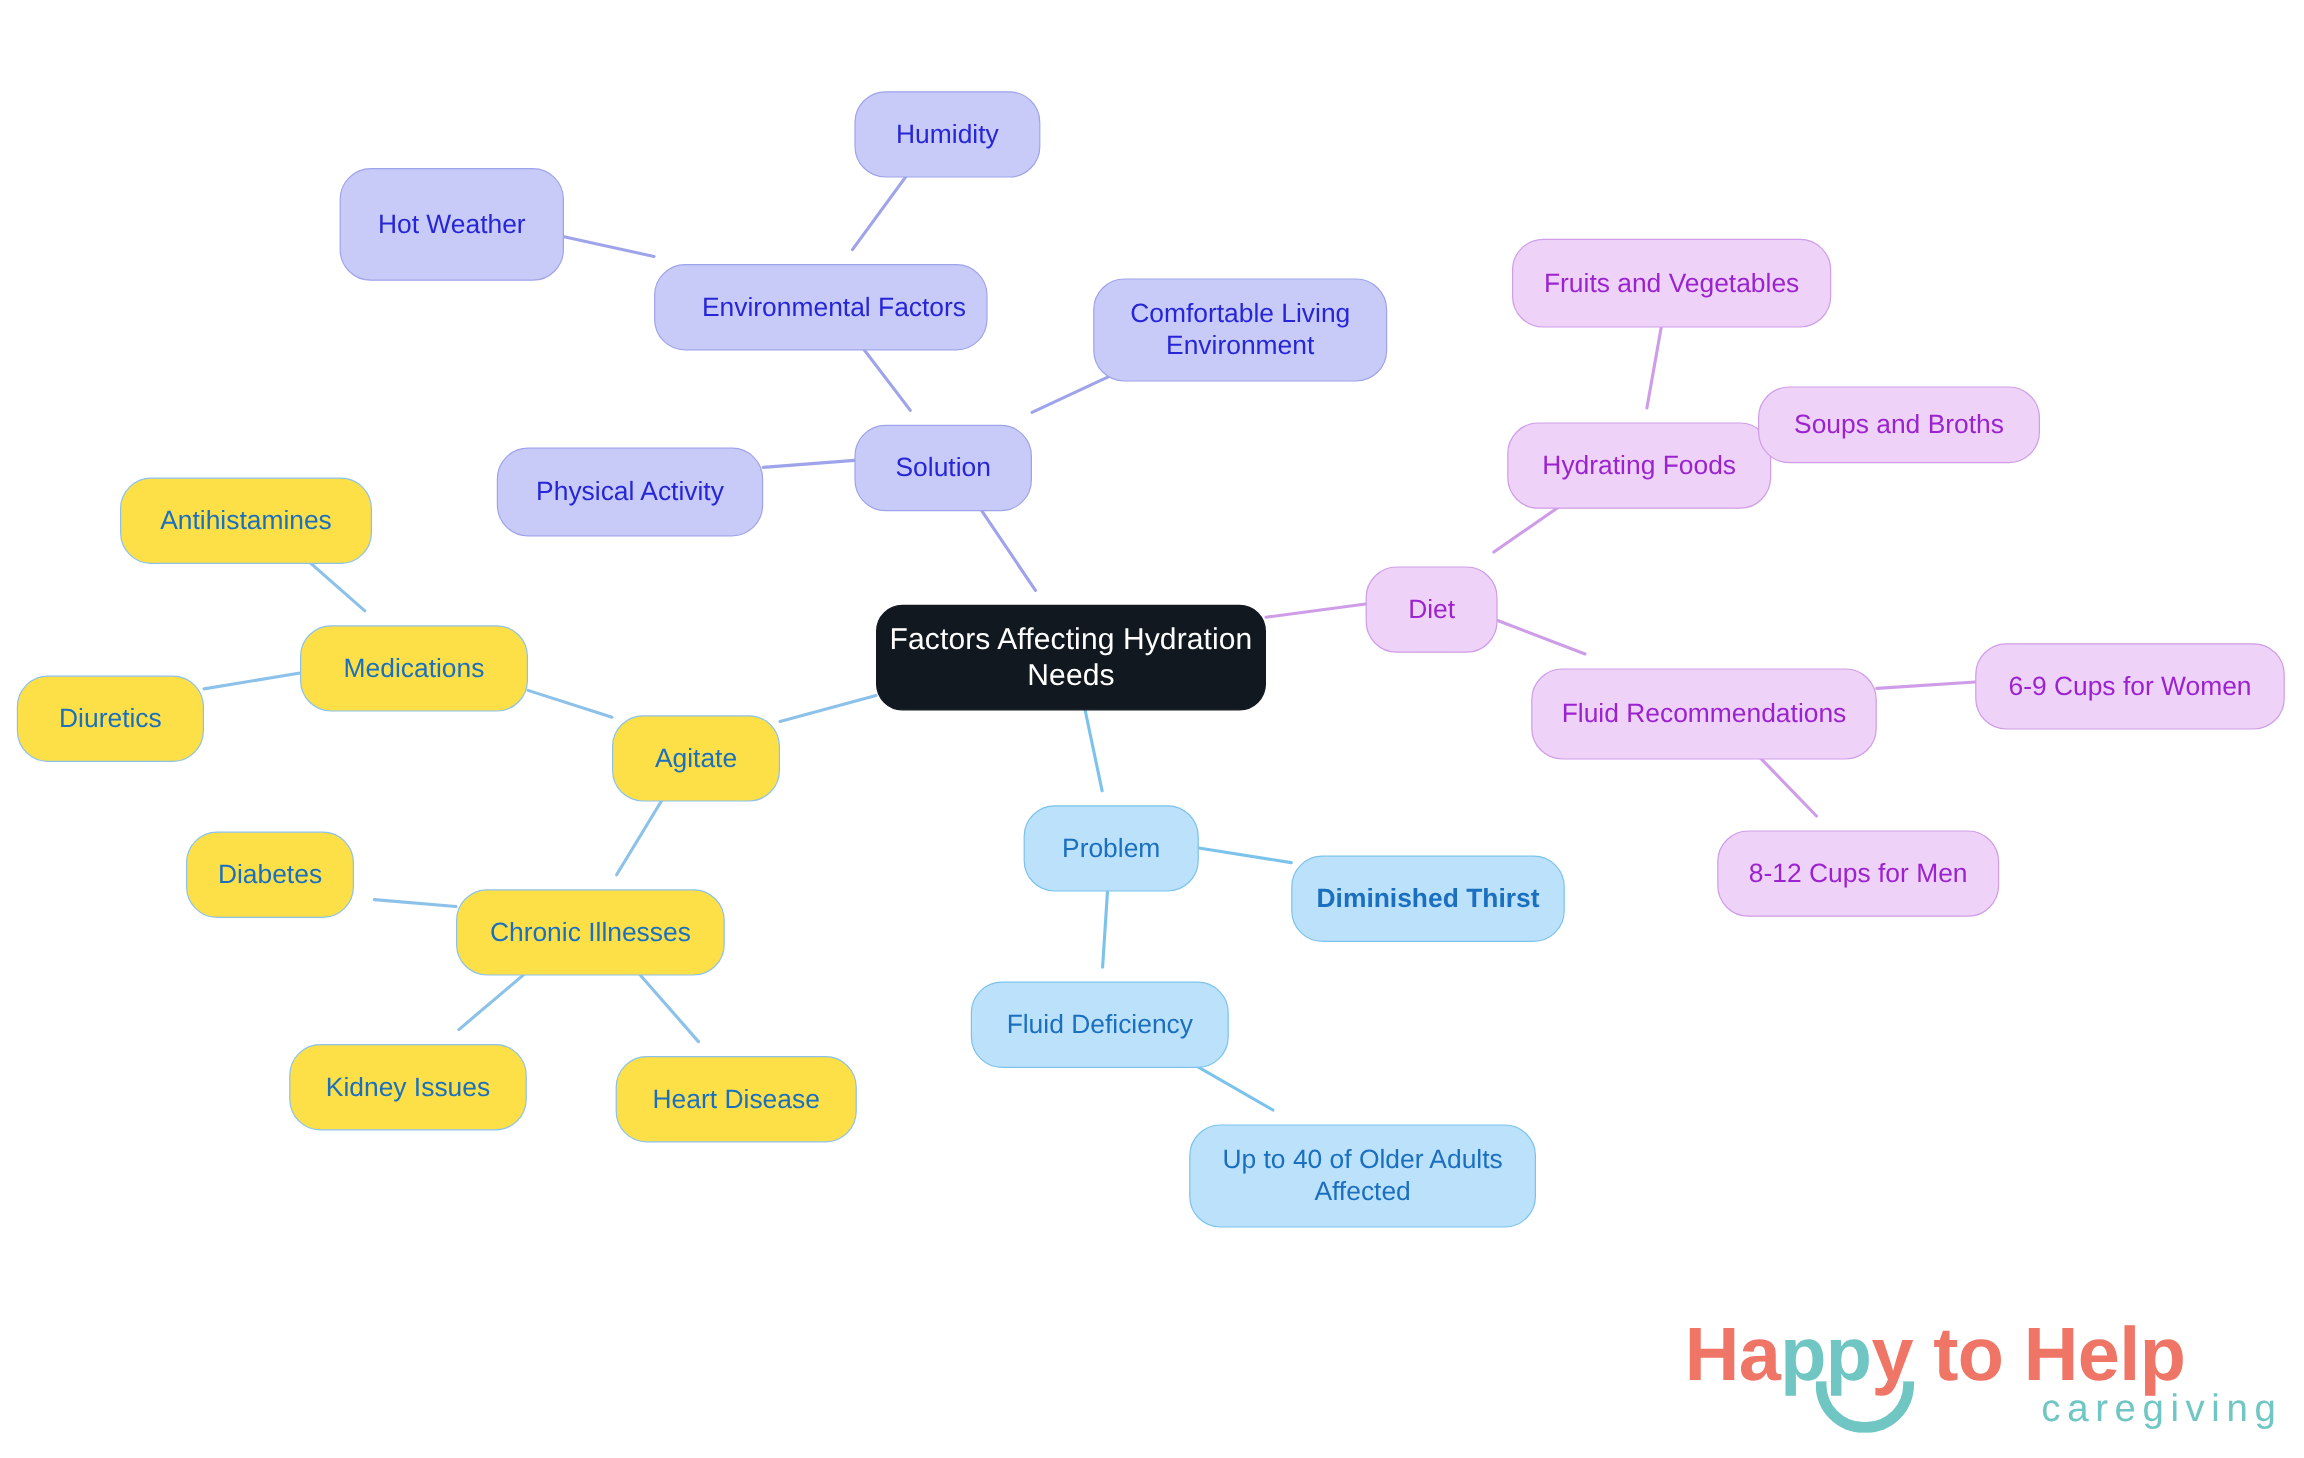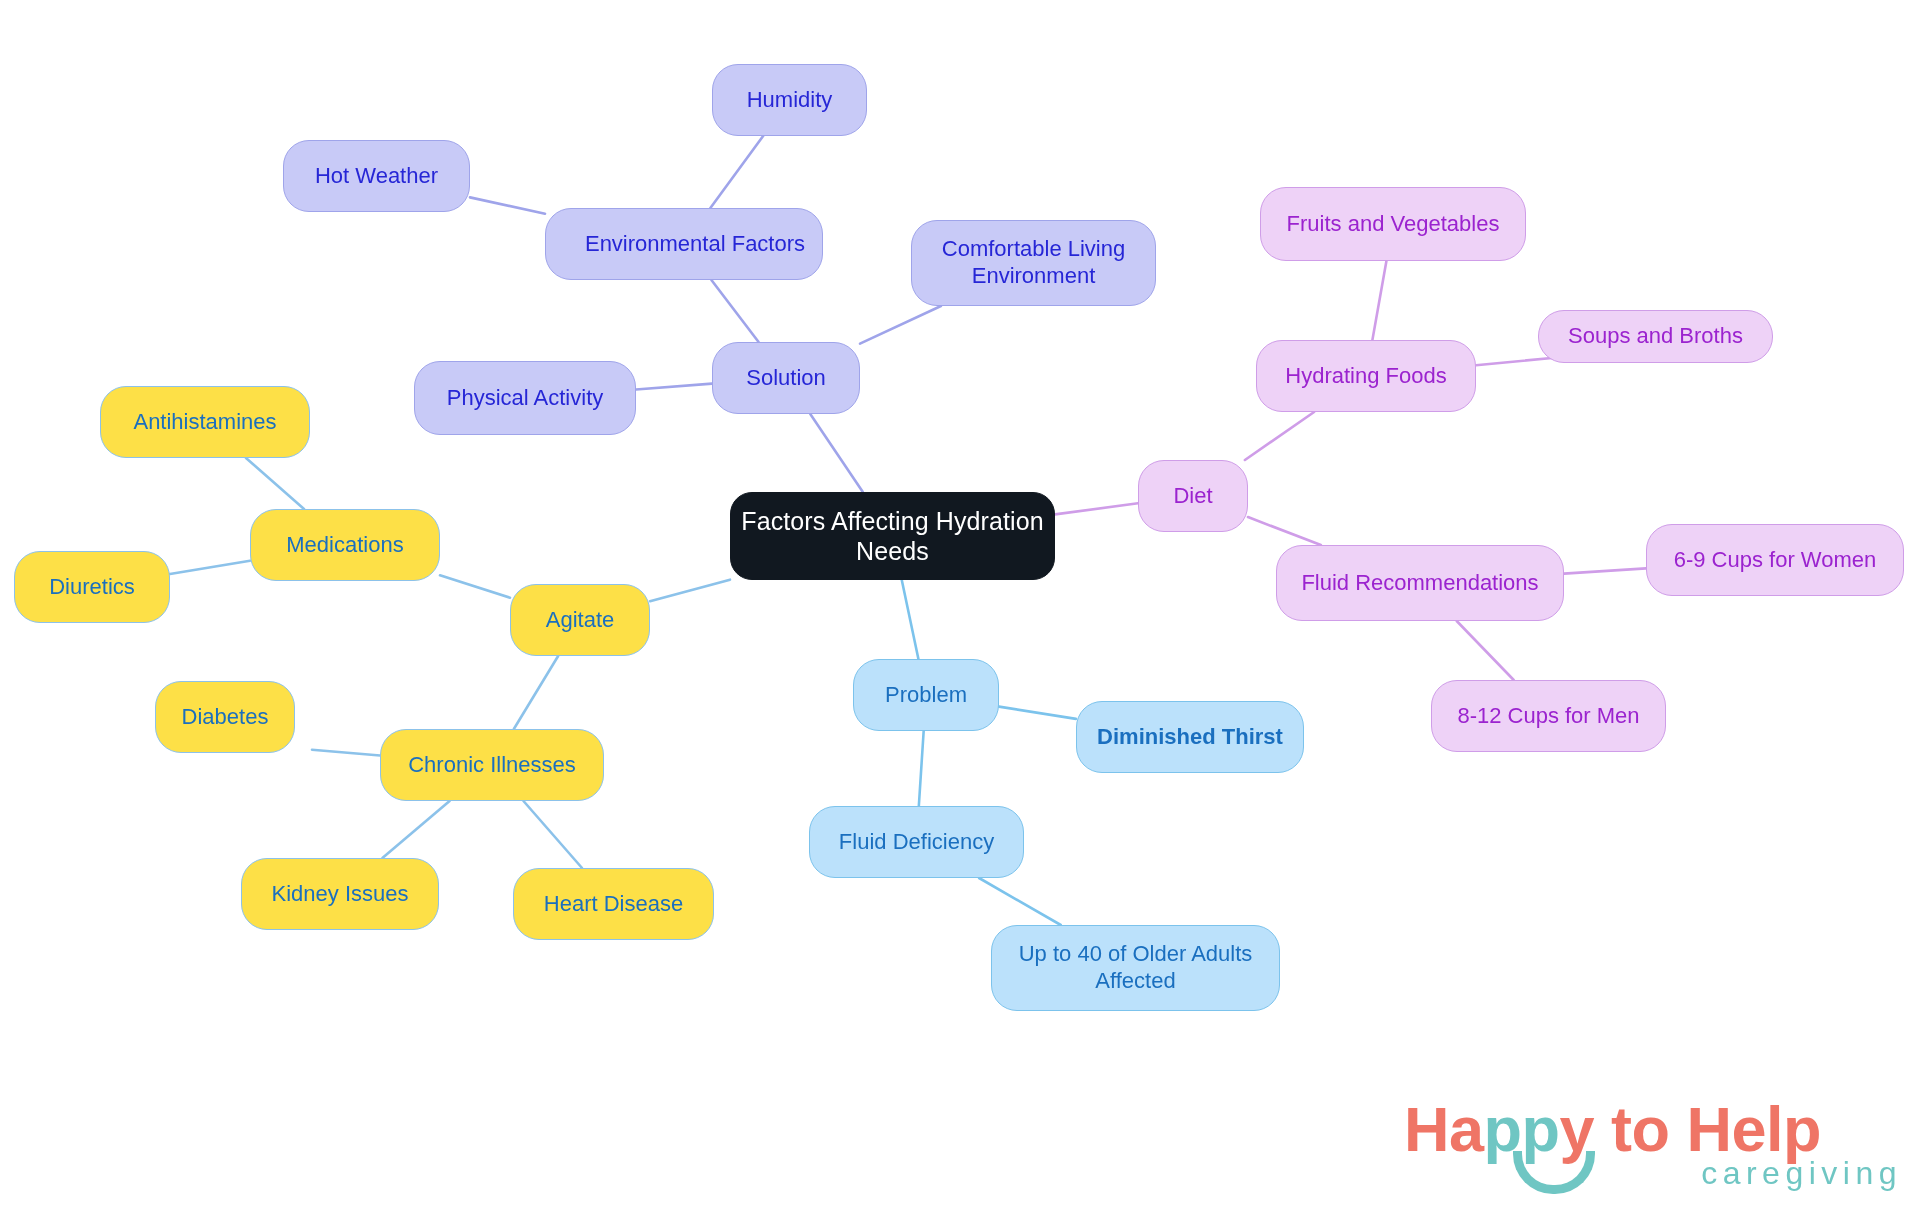--- a/index.html
+++ b/index.html
@@ -29,20 +29,21 @@
     display: flex;
     align-items: center;
     justify-content: center;
     text-align: center;
     border-radius: 26px;
     border-style: solid;
     border-width: 1.6px;
     line-height: 1.22;
     padding: 4px 10px;
     white-space: pre-line;
+    margin-top: 12px;
   }
   .node.root {
     background: #111820;
     border-color: #111820;
     color: #ffffff;
     border-radius: 22px;
     font-size: 25px;
     letter-spacing: 0.1px;
   }
   .node.purple {
@@ -139,42 +140,42 @@
       <line x1="1248" y1="517.079295154185" x2="1320.8505747126437" y2="545" stroke="#cf9de8" stroke-width="2.6" stroke-linecap="round"></line>
       <line x1="1564" y1="573.6704225352113" x2="1646" y2="568.3577464788732" stroke="#cf9de8" stroke-width="2.6" stroke-linecap="round"></line>
       <line x1="1456.7142857142858" y1="621" x2="1513.718045112782" y2="680" stroke="#cf9de8" stroke-width="2.6" stroke-linecap="round"></line>
     </svg>
 
   <div id="node-layer">
       <div class="node root" style="left: 730px; top: 492px; width: 325px; height: 88px;">Factors Affecting Hydration
 Needs</div>
       <div class="node purple" style="left: 712px; top: 342px; width: 148px; height: 72px;">Solution</div>
       <div class="node purple" style="left: 545px; top: 208px; width: 278px; height: 72px; padding-left: 32px;">Environmental Factors</div>
-      <div class="node purple" style="left: 283px; top: 140px; width: 187px; height: 72px;">Hot Weather</div>
+      <div class="node purple" style="left: 283px; top: 128px; width: 187px; height: 94px;">Hot Weather</div>
       <div class="node purple" style="left: 712px; top: 64px; width: 155px; height: 72px;">Humidity</div>
       <div class="node purple" style="left: 911px; top: 220px; width: 245px; height: 86px;">Comfortable Living
 Environment</div>
       <div class="node purple" style="left: 414px; top: 361px; width: 222px; height: 74px;">Physical Activity</div>
       <div class="node blue" style="left: 510px; top: 584px; width: 140px; height: 72px;">Agitate</div>
       <div class="node blue" style="left: 250px; top: 509px; width: 190px; height: 72px;">Medications</div>
       <div class="node blue" style="left: 100px; top: 386px; width: 210px; height: 72px;">Antihistamines</div>
       <div class="node blue" style="left: 14px; top: 551px; width: 156px; height: 72px;">Diuretics</div>
       <div class="node blue" style="left: 380px; top: 729px; width: 224px; height: 72px;">Chronic Illnesses</div>
       <div class="node blue" style="left: 155px; top: 681px; width: 140px; height: 72px;">Diabetes</div>
       <div class="node blue" style="left: 241px; top: 858px; width: 198px; height: 72px;">Kidney Issues</div>
       <div class="node blue" style="left: 513px; top: 868px; width: 201px; height: 72px;">Heart Disease</div>
       <div class="node blue2" style="left: 853px; top: 659px; width: 146px; height: 72px;">Problem</div>
       <div class="node blue2" style="left: 1076px; top: 701px; width: 228px; height: 72px; font-weight: bold;">Diminished Thirst</div>
       <div class="node blue2" style="left: 809px; top: 806px; width: 215px; height: 72px;">Fluid Deficiency</div>
       <div class="node blue2" style="left: 991px; top: 925px; width: 289px; height: 86px;">Up to 40 of Older Adults
 Affected</div>
       <div class="node pink" style="left: 1138px; top: 460px; width: 110px; height: 72px;">Diet</div>
       <div class="node pink" style="left: 1256px; top: 340px; width: 220px; height: 72px;">Hydrating Foods</div>
       <div class="node pink" style="left: 1260px; top: 187px; width: 266px; height: 74px;">Fruits and Vegetables</div>
-      <div class="node pink" style="left: 1538px; top: 310px; width: 235px; height: 53px;">Soups and Broths</div>
+      <div class="node pink" style="left: 1465px; top: 310px; width: 235px; height: 64px;">Soups and Broths</div>
       <div class="node pink" style="left: 1276px; top: 545px; width: 288px; height: 76px;">Fluid Recommendations</div>
       <div class="node pink" style="left: 1646px; top: 524px; width: 258px; height: 72px;">6-9 Cups for Women</div>
       <div class="node pink" style="left: 1431px; top: 680px; width: 235px; height: 72px;">8-12 Cups for Men</div>
     </div>
 
   <div id="logo">
     <div id="logo-word"><span class="coral">Ha</span><span class="teal">pp</span><span class="coral">y to Help</span></div>
     <div id="logo-smile"></div>
     <div id="logo-sub">caregiving</div>
   </div>

